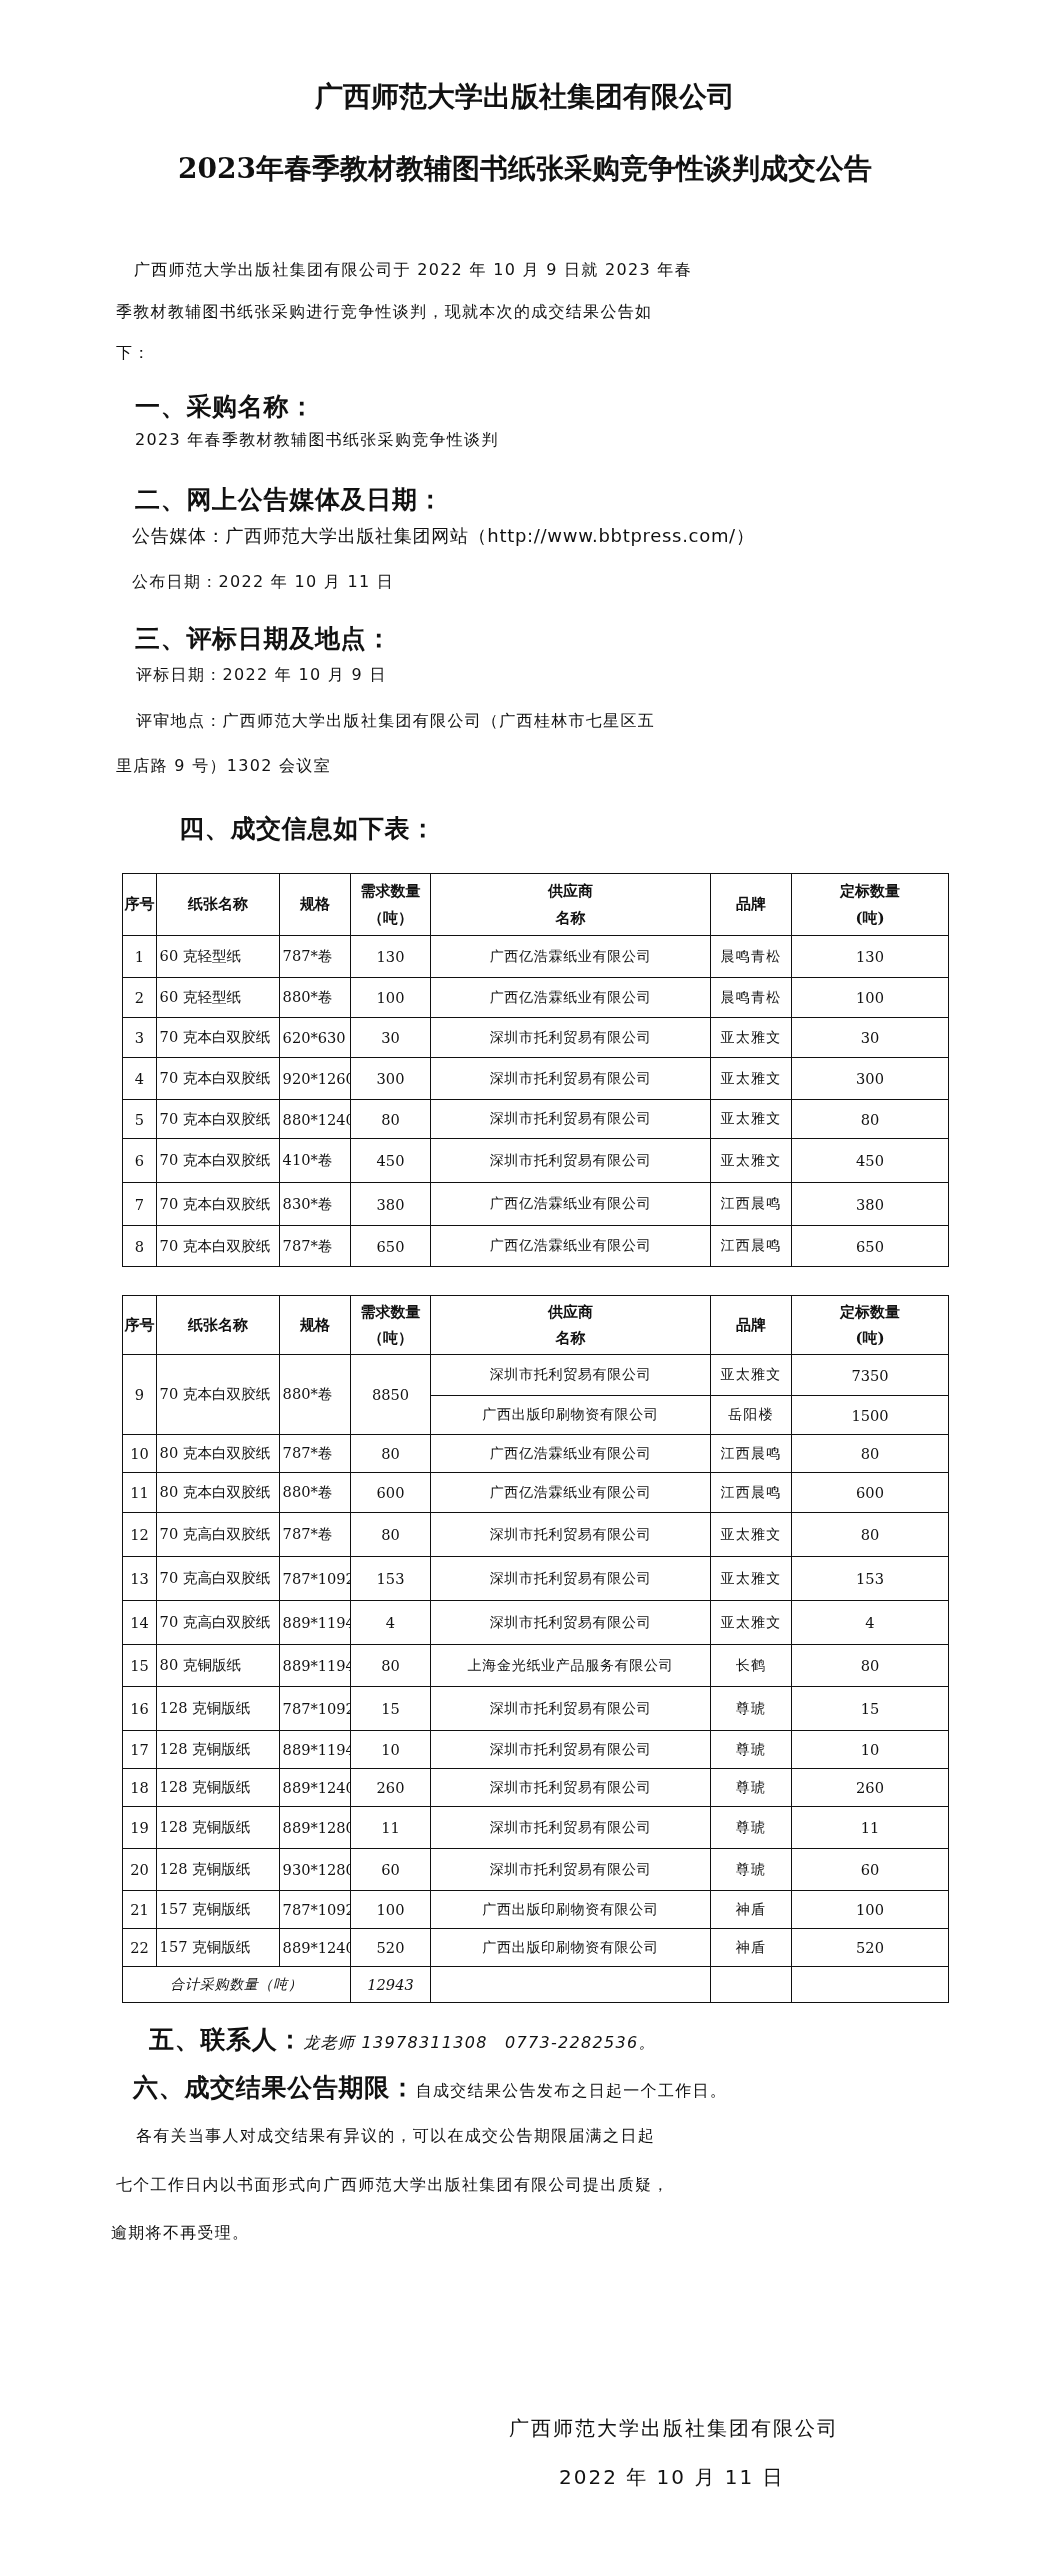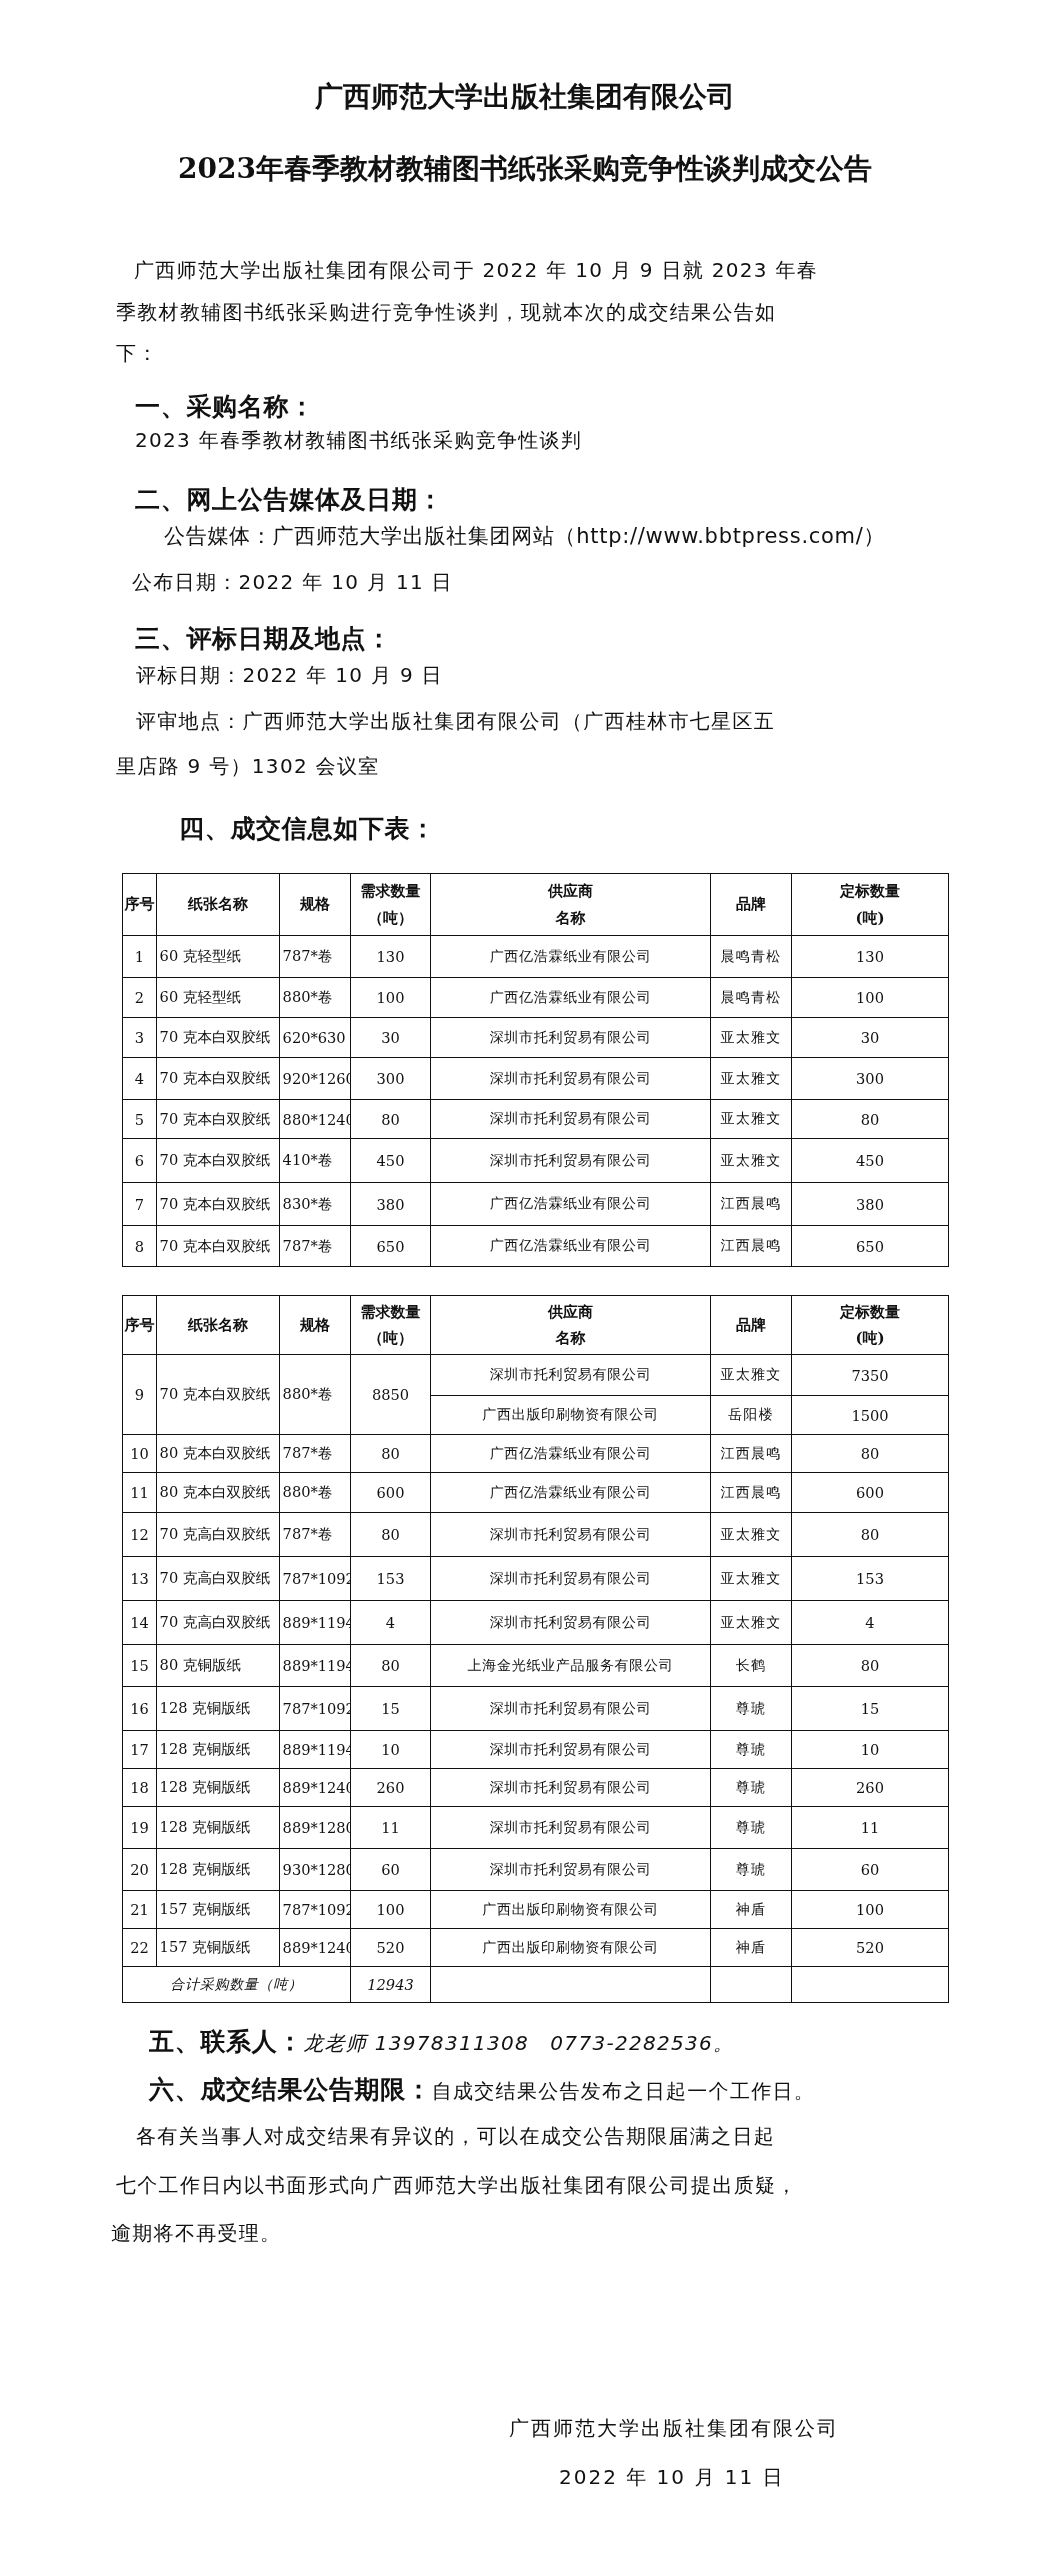--- a/index.html
+++ b/index.html
@@ -13,21 +13,21 @@
     left: 0; width: 1050px; top: 78px; text-align: center;
     font-size: 28px; font-weight: bold; letter-spacing: 0px;
     font-family: "DejaVu Serif", serif;
   }
   .title2 {
     left: 0; width: 1050px; top: 150px; text-align: center;
     font-size: 28px; font-weight: bold;
     font-family: "DejaVu Serif", serif;
   }
   .para {
-    font-size: 20px; line-height: 40px; letter-spacing: 1.3px;
+    font-size: 16px; line-height: 40px; letter-spacing: 1.3px;
     font-family: "DejaVu Sans", sans-serif; font-weight: normal;
   }
   .head {
     font-size: 25px; font-weight: bold; letter-spacing: 0.7px;
     font-family: "DejaVu Sans", sans-serif;
   }
   table.tbl {
     position: absolute; left: 122px; width: 827px;
     border-collapse: collapse; table-layout: fixed;
     font-family: "DejaVu Serif", serif;
@@ -53,21 +53,21 @@
 <div class="abs title2">2023年春季教材教辅图书纸张采购竞争性谈判成交公告</div>
 
 <div class="abs para" style="left:134px; top:250px; width:820px;">广西师范大学出版社集团有限公司于 2022 年 10 月 9 日就 2023 年春</div>
 <div class="abs para" style="left:116px; top:292px; width:840px;">季教材教辅图书纸张采购进行竞争性谈判，现就本次的成交结果公告如</div>
 <div class="abs para" style="left:116px; top:333px;">下：</div>
 
 <div class="abs head" style="left:135px; top:390px;">一、采购名称：</div>
 <div class="abs para" style="left:135px; top:420px;">2023 年春季教材教辅图书纸张采购竞争性谈判</div>
 
 <div class="abs head" style="left:135px; top:483px;">二、网上公告媒体及日期：</div>
-<div class="abs para" style="left:132px; top:516px; font-size:21px; letter-spacing:0.7px;margin-left:32px;">公告媒体：广西师范大学出版社集团网站（http://www.bbtpress.com/）</div>
+<div class="abs para" style="left:132px; top:516px; font-size:18px; letter-spacing:0.7px;">公告媒体：广西师范大学出版社集团网站（http://www.bbtpress.com/）</div>
 <div class="abs para" style="left:132px; top:562px;">公布日期：2022 年 10 月 11 日</div>
 
 <div class="abs head" style="left:135px; top:622px;">三、评标日期及地点：</div>
 <div class="abs para" style="left:136px; top:655px;">评标日期：2022 年 10 月 9 日</div>
 <div class="abs para" style="left:136px; top:701px; width:827px;">评审地点：广西师范大学出版社集团有限公司（广西桂林市七星区五</div>
 <div class="abs para" style="left:116px; top:746px;">里店路 9 号）1302 会议室</div>
 
 <div class="abs head" style="left:135px; top:812px;margin-left:44px;">四、成交信息如下表：</div>
 
 <table class="tbl" style="top:873px;">
@@ -346,21 +346,21 @@
     <td></td>
     <td></td>
     <td></td>
   </tr>
 </tbody>
   </table>
 
 <div class="abs" style="left:149px; top:2023px;">
   <span class="head">五、联系人：</span><span class="para" style="font-style:italic;">龙老师 13978311308　0773-2282536。</span>
 </div>
-<div class="abs" style="left:149px; top:2071px;">
+<div class="abs" style="left:133px; top:2071px;">
   <span class="head">六、成交结果公告期限：</span><span class="para">自成交结果公告发布之日起一个工作日。</span>
 </div>
 
 <div class="abs para" style="left:136px; top:2116px; width:827px;">各有关当事人对成交结果有异议的，可以在成交公告期限届满之日起</div>
 <div class="abs para" style="left:116px; top:2165px; width:847px;">七个工作日内以书面形式向广西师范大学出版社集团有限公司提出质疑，</div>
 <div class="abs para" style="left:111px; top:2213px;">逾期将不再受理。</div>
 
 <div class="abs sign" style="left:509px; top:2415px;">广西师范大学出版社集团有限公司</div>
 <div class="abs sign" style="left:559px; top:2464px;">2022 年 10 月 11 日</div>
 

